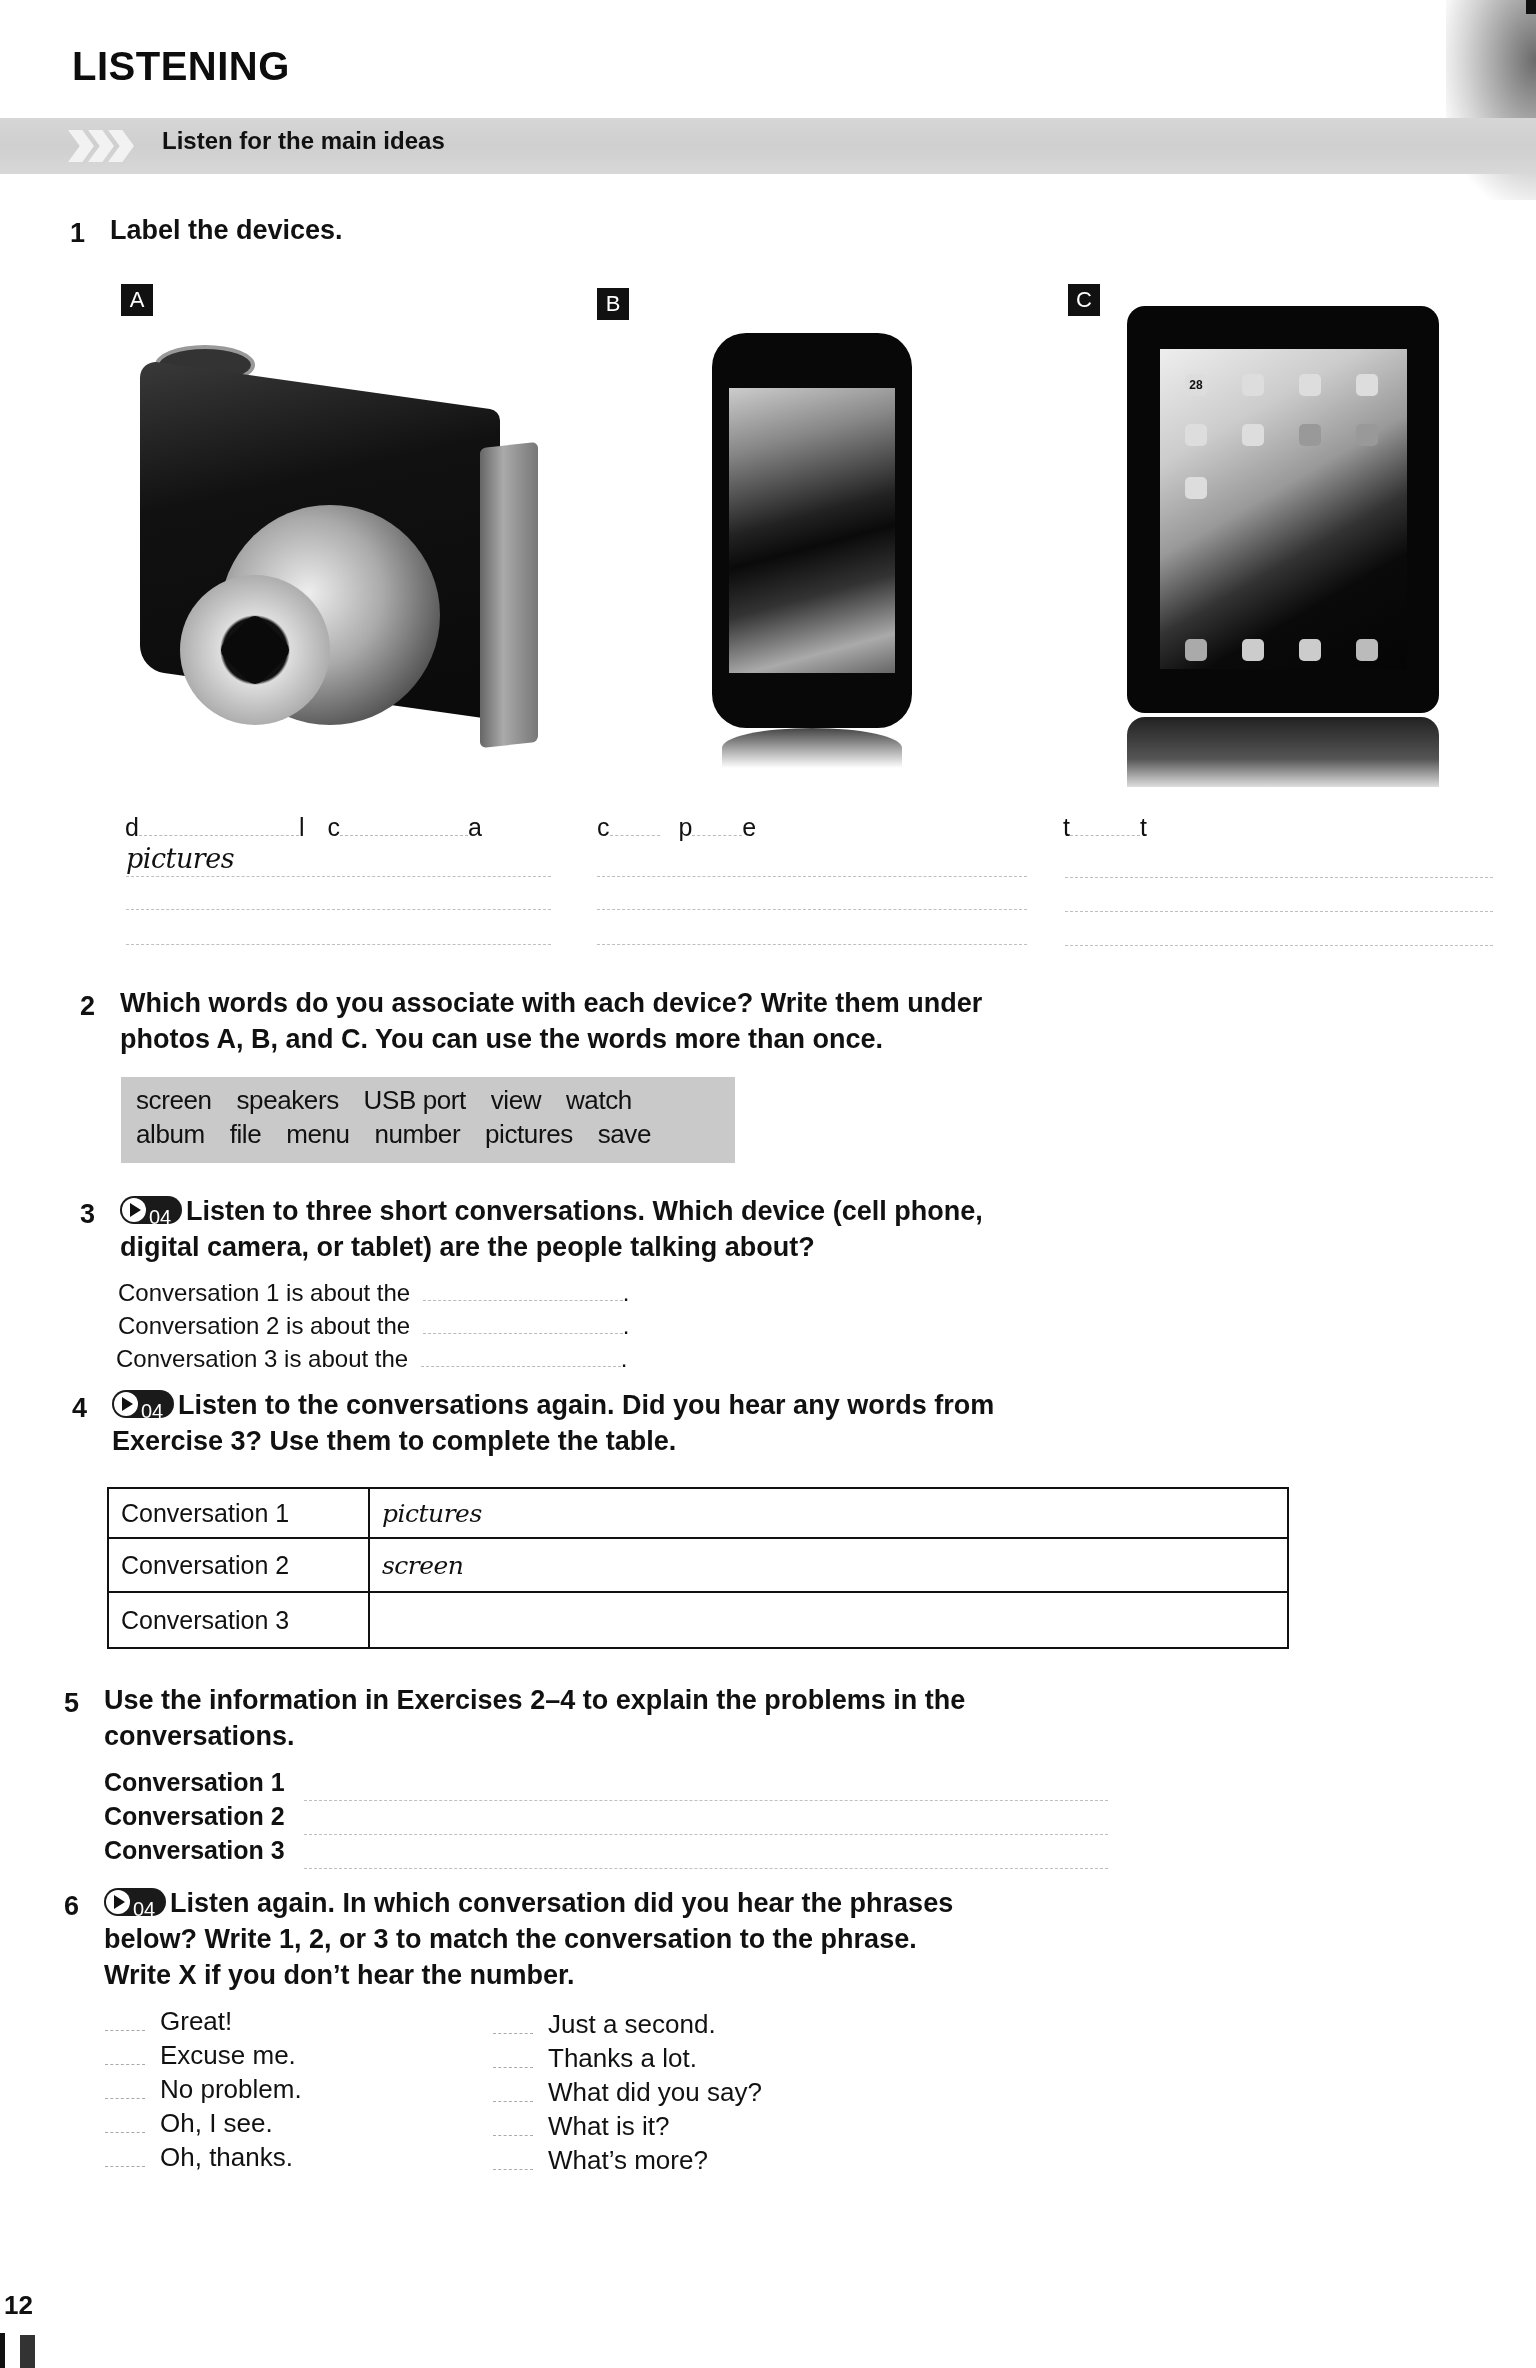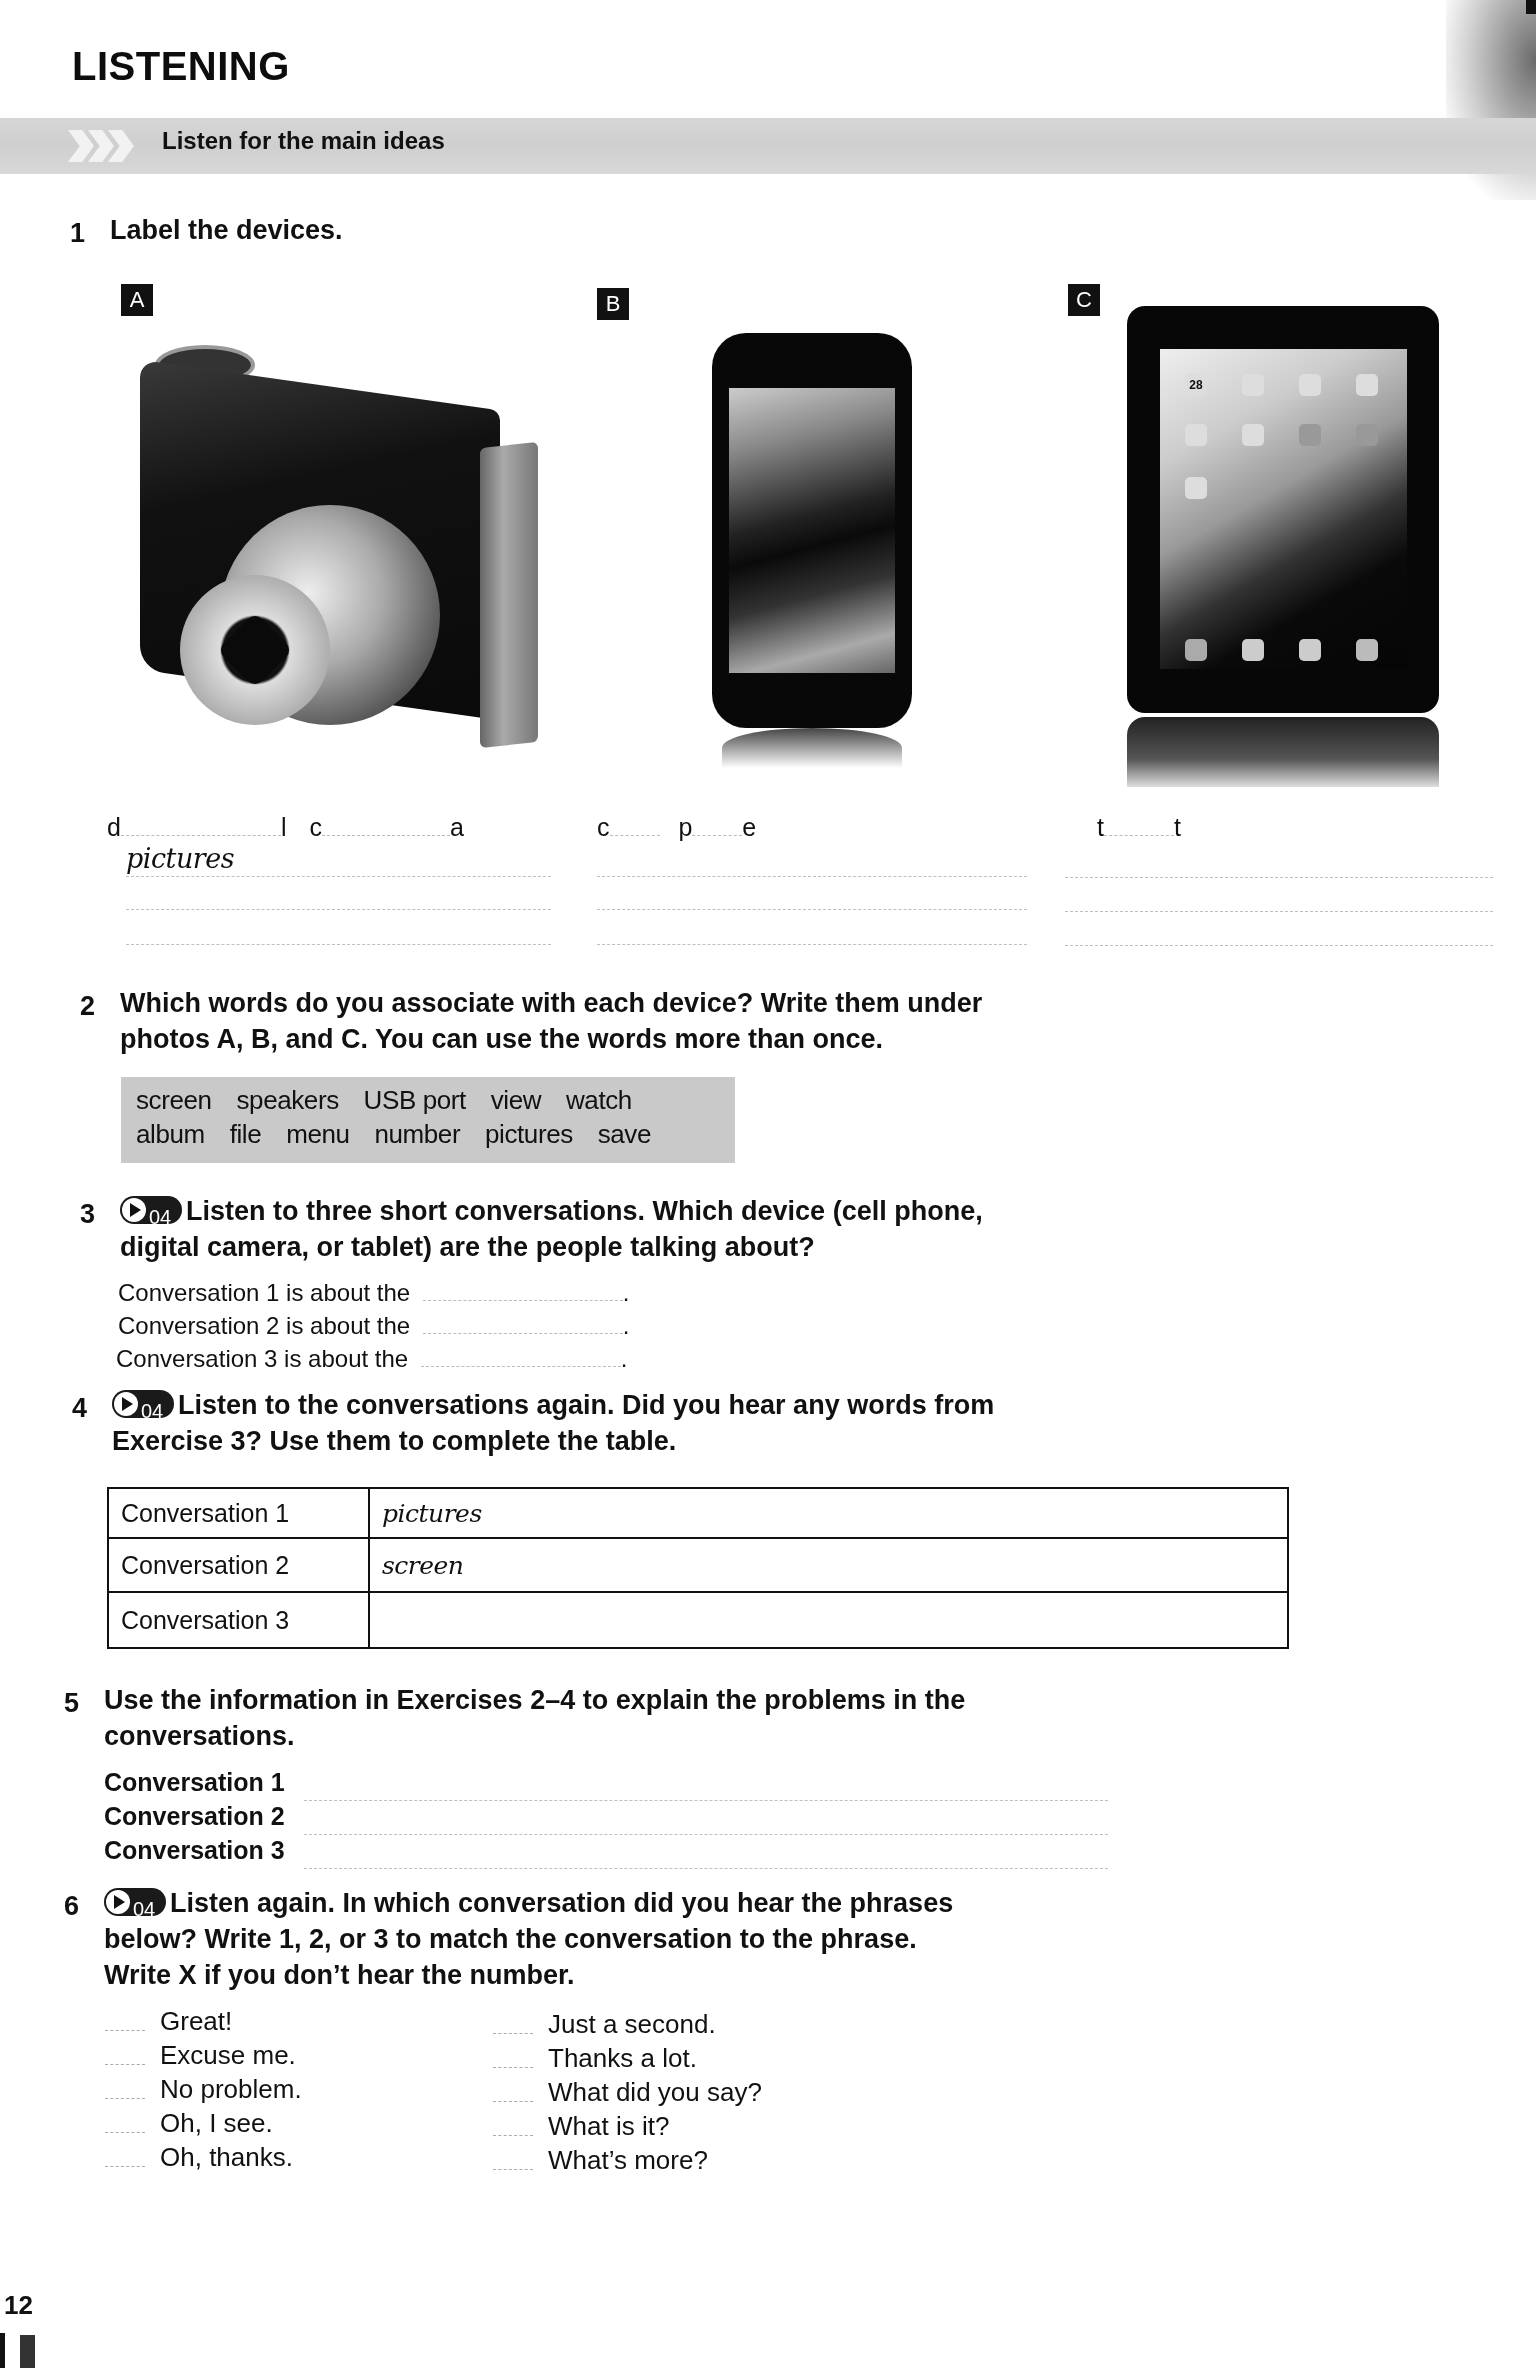--- a/index.html
+++ b/index.html
@@ -189,29 +189,29 @@
     <div class="tablet-icon" style="left:196px; top:75px; background:#999;"></div>
     <div class="tablet-icon" style="left:25px; top:128px;"></div>
     <div class="tablet-icon" style="left:25px; top:290px; background:#aaa;"></div>
     <div class="tablet-icon" style="left:82px; top:290px; background:#ccc;"></div>
     <div class="tablet-icon" style="left:139px; top:290px; background:#ccc;"></div>
     <div class="tablet-icon" style="left:196px; top:290px; background:#bbb;"></div>
   </div>
 </div>
 <div class="tablet-reflection"></div>
 
-<div class="device-label-row" style="left:107px; top:813px;text-align:center;">
+<div class="device-label-row" style="left:125px; top:813px;text-align:center;">
   <span>d</span><span class="blank" style="width:160px;"></span><span>l</span>
   <span style="margin-left:16px;">c</span><span class="blank" style="width:128px;"></span><span>a</span>
 </div>
 <div class="device-label-row" style="left:597px; top:813px;">
   <span>c</span><span class="blank" style="width:50px;"></span>
   <span style="margin-left:12px;">p</span><span class="blank" style="width:50px;"></span><span>e</span>
 </div>
-<div class="device-label-row" style="left:1097px; top:813px;">
+<div class="device-label-row" style="left:1063px; top:813px;">
   <span>t</span><span class="blank" style="width:70px;"></span><span>t</span>
 </div>
 
 <div class="handwriting" style="position:absolute; left:126px; top:843px;">pictures</div>
 
 <div class="write-line" style="left:126px; top:876px; width:425px;"></div>
 <div class="write-line" style="left:126px; top:909px; width:425px;"></div>
 <div class="write-line" style="left:126px; top:944px; width:425px;"></div>
 <div class="write-line" style="left:597px; top:876px; width:430px;"></div>
 <div class="write-line" style="left:597px; top:909px; width:430px;"></div>

